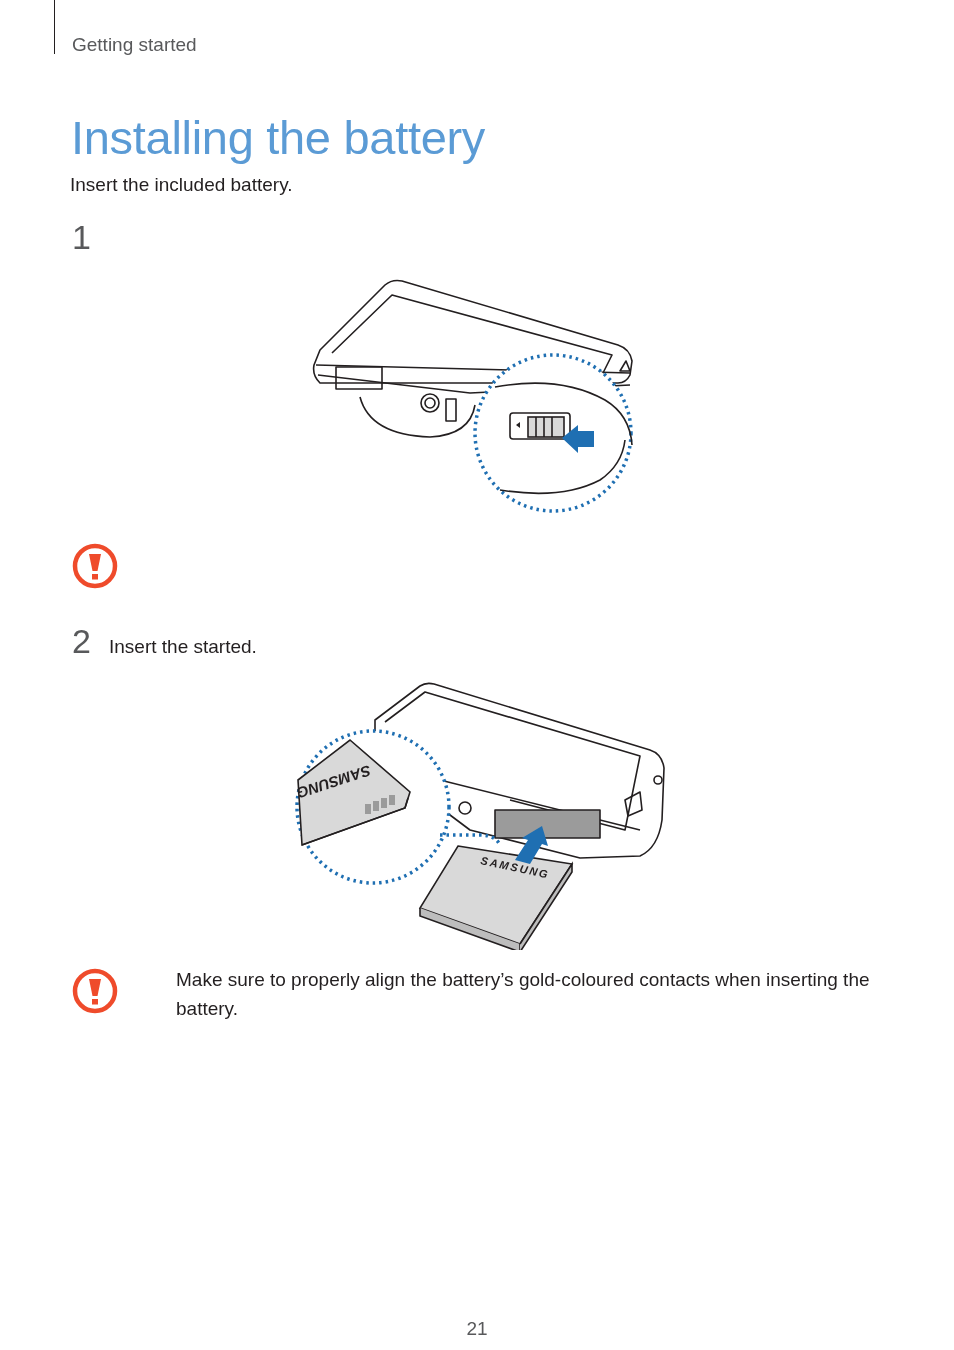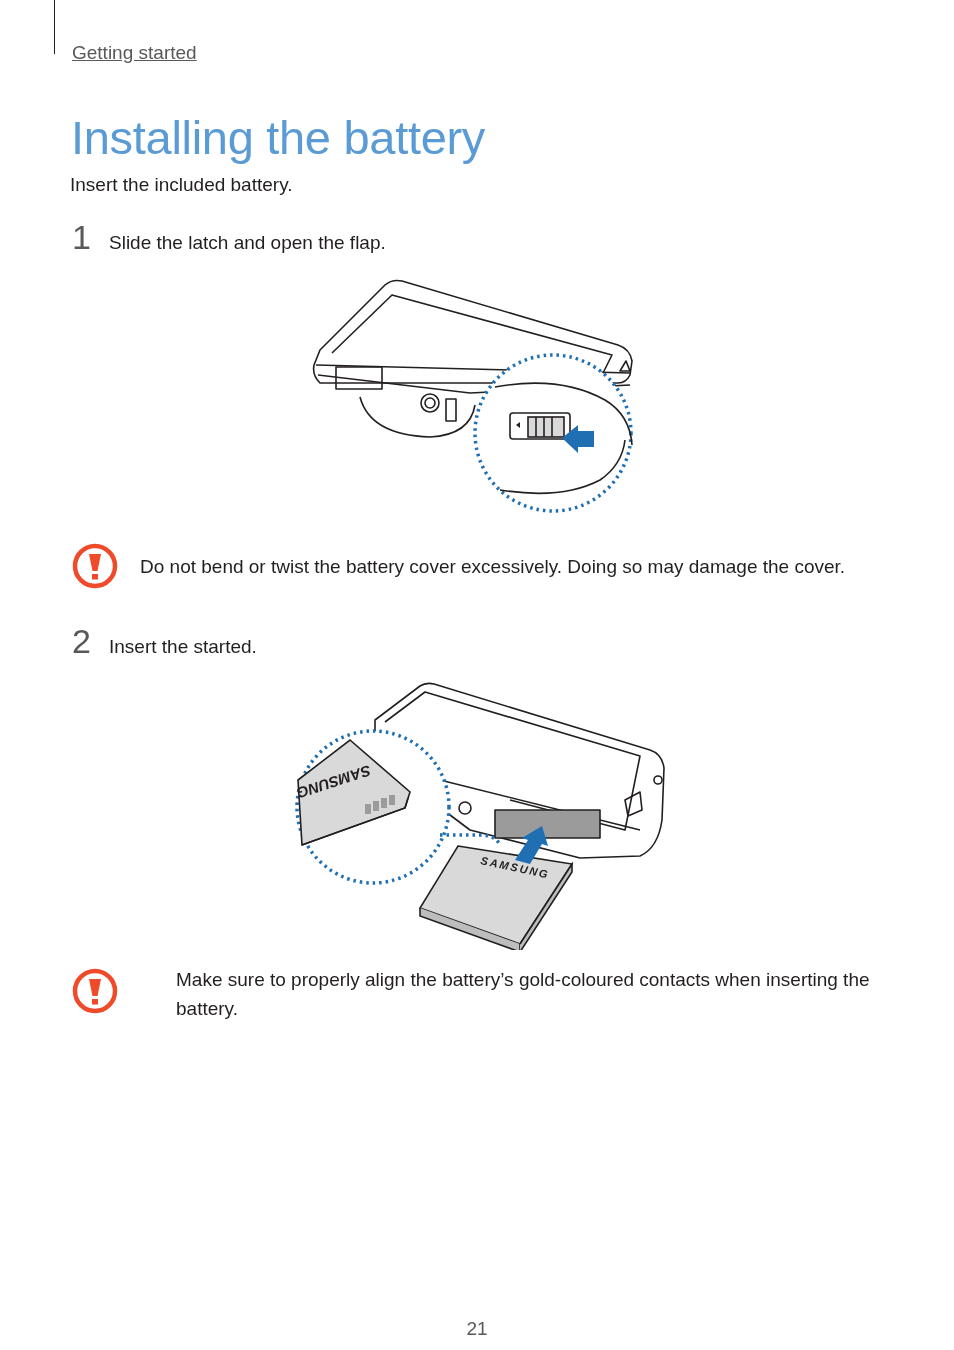--- a/index.html
+++ b/index.html
@@ -2,21 +2,21 @@
 <html><head>
   <meta charset="utf-8">
   <style>
     html, body { margin: 0; padding: 0; background: #ffffff; }
     body {
       width: 954px; height: 1350px; position: relative; overflow: hidden;
       font-family: "Liberation Sans", "DejaVu Sans", sans-serif;
       color: #231f20;
     }
     .margin-rule { position: absolute; left: 54px; top: 0; width: 1px; height: 54px; background: #231f20; }
-    .running-header { position: absolute; left: 72px; top: 42px; font-size: 19px; color: #58595b; text-decoration: underline; }
+    .running-header { position: absolute; left: 72px; top: 34px; font-size: 19px; color: #58595b; }
     .page-title { position: absolute; left: 71px; top: 110px; margin: 0; font-size: 47px; font-weight: normal; color: #5b9bd5; letter-spacing: -0.3px; }
     .intro { position: absolute; left: 70px; top: 174px; font-size: 19px; }
     .step { position: absolute; left: 72px; display: flex; align-items: baseline; }
     .step-num { font-size: 34px; color: #58595b; width: 37px; line-height: 1; }
     .step-text { font-size: 19px; }
     .figure { position: absolute; }
     .note { position: absolute; left: 72px; display: flex; align-items: flex-start; }
     .note-icon { width: 46px; height: 46px; flex: none; margin-right: 22px; }
     .note-text { font-size: 19px; line-height: 29px; width: 740px; }
     .page-number { position: absolute; left: 0; width: 954px; top: 1302px; text-align: center; font-size: 19px; color: #58595b; margin-top: 16px; }
@@ -25,21 +25,20 @@
 <body>
 
 <div class="margin-rule"></div>
 <div class="running-header">Getting started</div>
 
 <h1 class="page-title">Installing the battery</h1>
 <div class="intro">Insert the included battery.</div>
 
 <div class="step" style="top:220px;">
   <span class="step-num">1</span>
-  <span class="step-text">Slide the latch and open the flap.</span>
 </div>
 
 <svg class="figure" style="left:300px; top:275px;" width="350" height="245" viewBox="0 0 350 245">
   <g fill="none" stroke="#231f20" stroke-width="1.6" stroke-linejoin="round">
 
     <path d="M20 75 L85 10 Q92 4 102 6 L318 70 Q330 74 332 86 L330 100 Q326 108 318 108 L175 108 L20 108 Q12 100 14 90 Z" fill="#ffffff"></path>
     <path d="M32 78 L92 20 L312 80 L300 104"></path>
     <path d="M16 90 L330 98"></path>
     <path d="M18 100 L170 118 L330 110"></path>
     <rect x="36" y="92" width="46" height="22" transform="skew(0,4)"></rect>
@@ -65,21 +64,20 @@
 
   <path d="M262 163 L278 150 L278 156 L294 156 L294 172 L278 172 L278 178 Z" fill="#1f6fb2"></path>
 </svg>
 
 <div class="note" style="top:543px;">
   <svg class="note-icon" viewBox="0 0 46 46">
     <circle cx="23" cy="23" r="20" fill="none" stroke="#ef4b2b" stroke-width="4.5"></circle>
     <path d="M17 11 L29 11 L25.5 28 L20.5 28 Z" fill="#ef4b2b"></path>
     <rect x="20" y="31" width="6" height="5.5" fill="#ef4b2b"></rect>
   </svg>
-  <div class="note-text" style="padding-top:9px;">Do not bend or twist the battery cover excessively. Doing so may damage the cover.</div>
 </div>
 
 <div class="step" style="top:624px;">
   <span class="step-num">2</span>
   <span class="step-text">Insert the started.</span>
 </div>
 
 <svg class="figure" style="left:280px; top:680px;" width="400" height="270" viewBox="0 0 400 270">
   <g fill="none" stroke="#231f20" stroke-width="1.6" stroke-linejoin="round">
 

